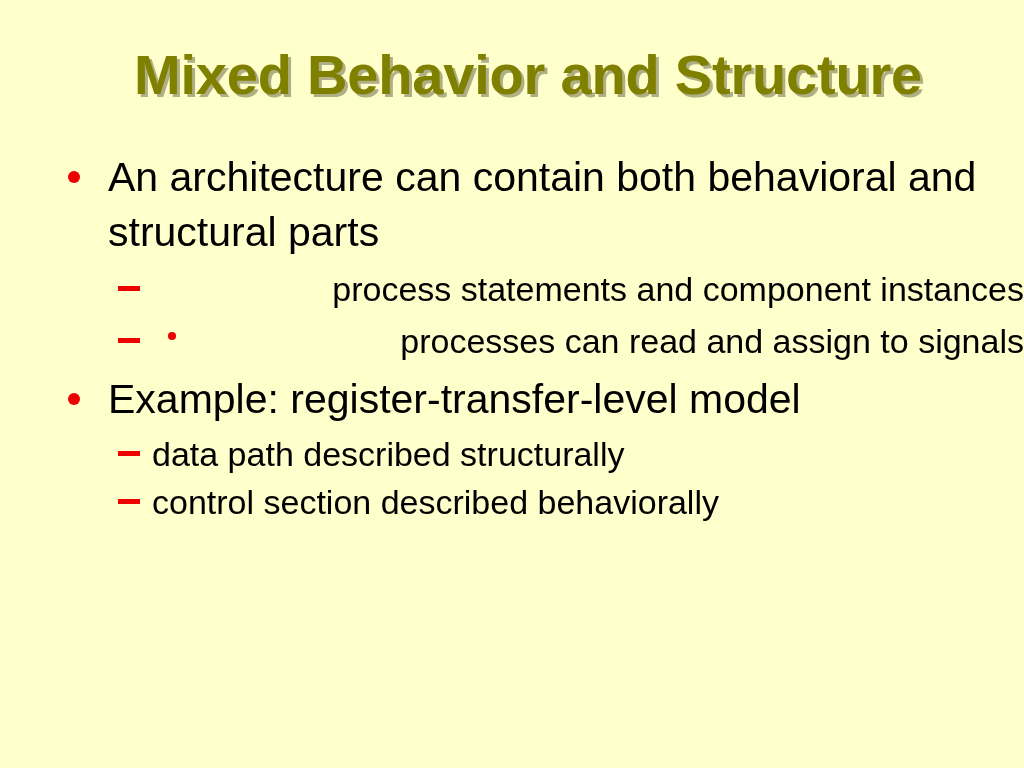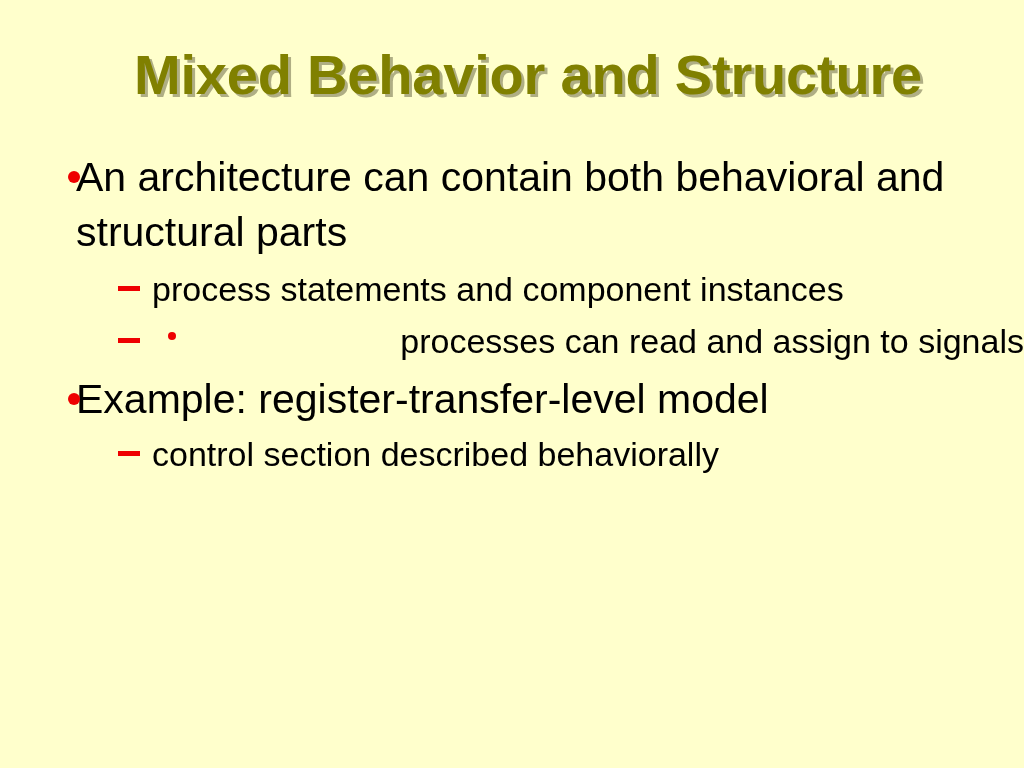--- a/index.html
+++ b/index.html
@@ -64,21 +64,21 @@
 
   .bullet-text {
     display: block;
     color: #000000;
   }
 
   
   .lvl1 {
     font-size: 41px;
     line-height: 55px;
-    padding-left: 76px;
+    padding-left: 108px;
     margin-bottom: 0;
   }
   .lvl1 > .bullet-marker {
     left: 68px;
     top: 0;
     font-size: 41px;
   }
   .lvl1 .dot-big {
     display: inline-block;
     width: 12px;
@@ -154,39 +154,40 @@
 
   <div id="body-outline">
 
     <div class="bullet-row lvl1">
       <span class="bullet-marker"><span class="dot-big" style="background: rgb(238, 0, 0);"></span></span>
       <span class="bullet-text" style="color: rgb(0, 0, 0);">An architecture can contain both behavioral and structural parts</span>
     </div>
 
     <div class="bullet-row lvl2 gap-a">
       <span class="bullet-marker"><span class="dash" style="background: rgb(238, 0, 0);"></span></span>
-      <span class="bullet-text" style="color: rgb(0, 0, 0);">process statements and component instances</span>
+      <span class="bullet-text" style="color: rgb(0, 0, 0); text-align: right;">process statements and component instances</span>
     </div>
 
     <div class="bullet-row lvl3 gap-b">
       <span class="bullet-marker"><span class="dot-small" style="background: rgb(238, 0, 0);"></span></span>
     </div>
 
     <div class="bullet-row lvl2 gap-c">
       <span class="bullet-marker"><span class="dash" style="background: rgb(238, 0, 0);"></span></span>
       <span class="bullet-text" style="color: rgb(0, 0, 0);">processes can read and assign to signals</span>
     </div>
 
     <div class="bullet-row lvl1 gap-d">
       <span class="bullet-marker"><span class="dot-big" style="background: rgb(238, 0, 0);"></span></span>
       <span class="bullet-text" style="color: rgb(0, 0, 0);">Example: register-transfer-level model</span>
     </div>
 
     <div class="bullet-row lvl2 gap-e">
       <span class="bullet-marker"><span class="dash" style="background: rgb(238, 0, 0);"></span></span>
+      <span class="bullet-text" style="color: rgb(0, 0, 0);">data path described structurally</span>
     </div>
 
     <div class="bullet-row lvl2 gap-f">
       <span class="bullet-marker"><span class="dash" style="background: rgb(238, 0, 0);"></span></span>
       <span class="bullet-text" style="color: rgb(0, 0, 0);">control section described behaviorally</span>
     </div>
 
   </div>
 </div>
 

